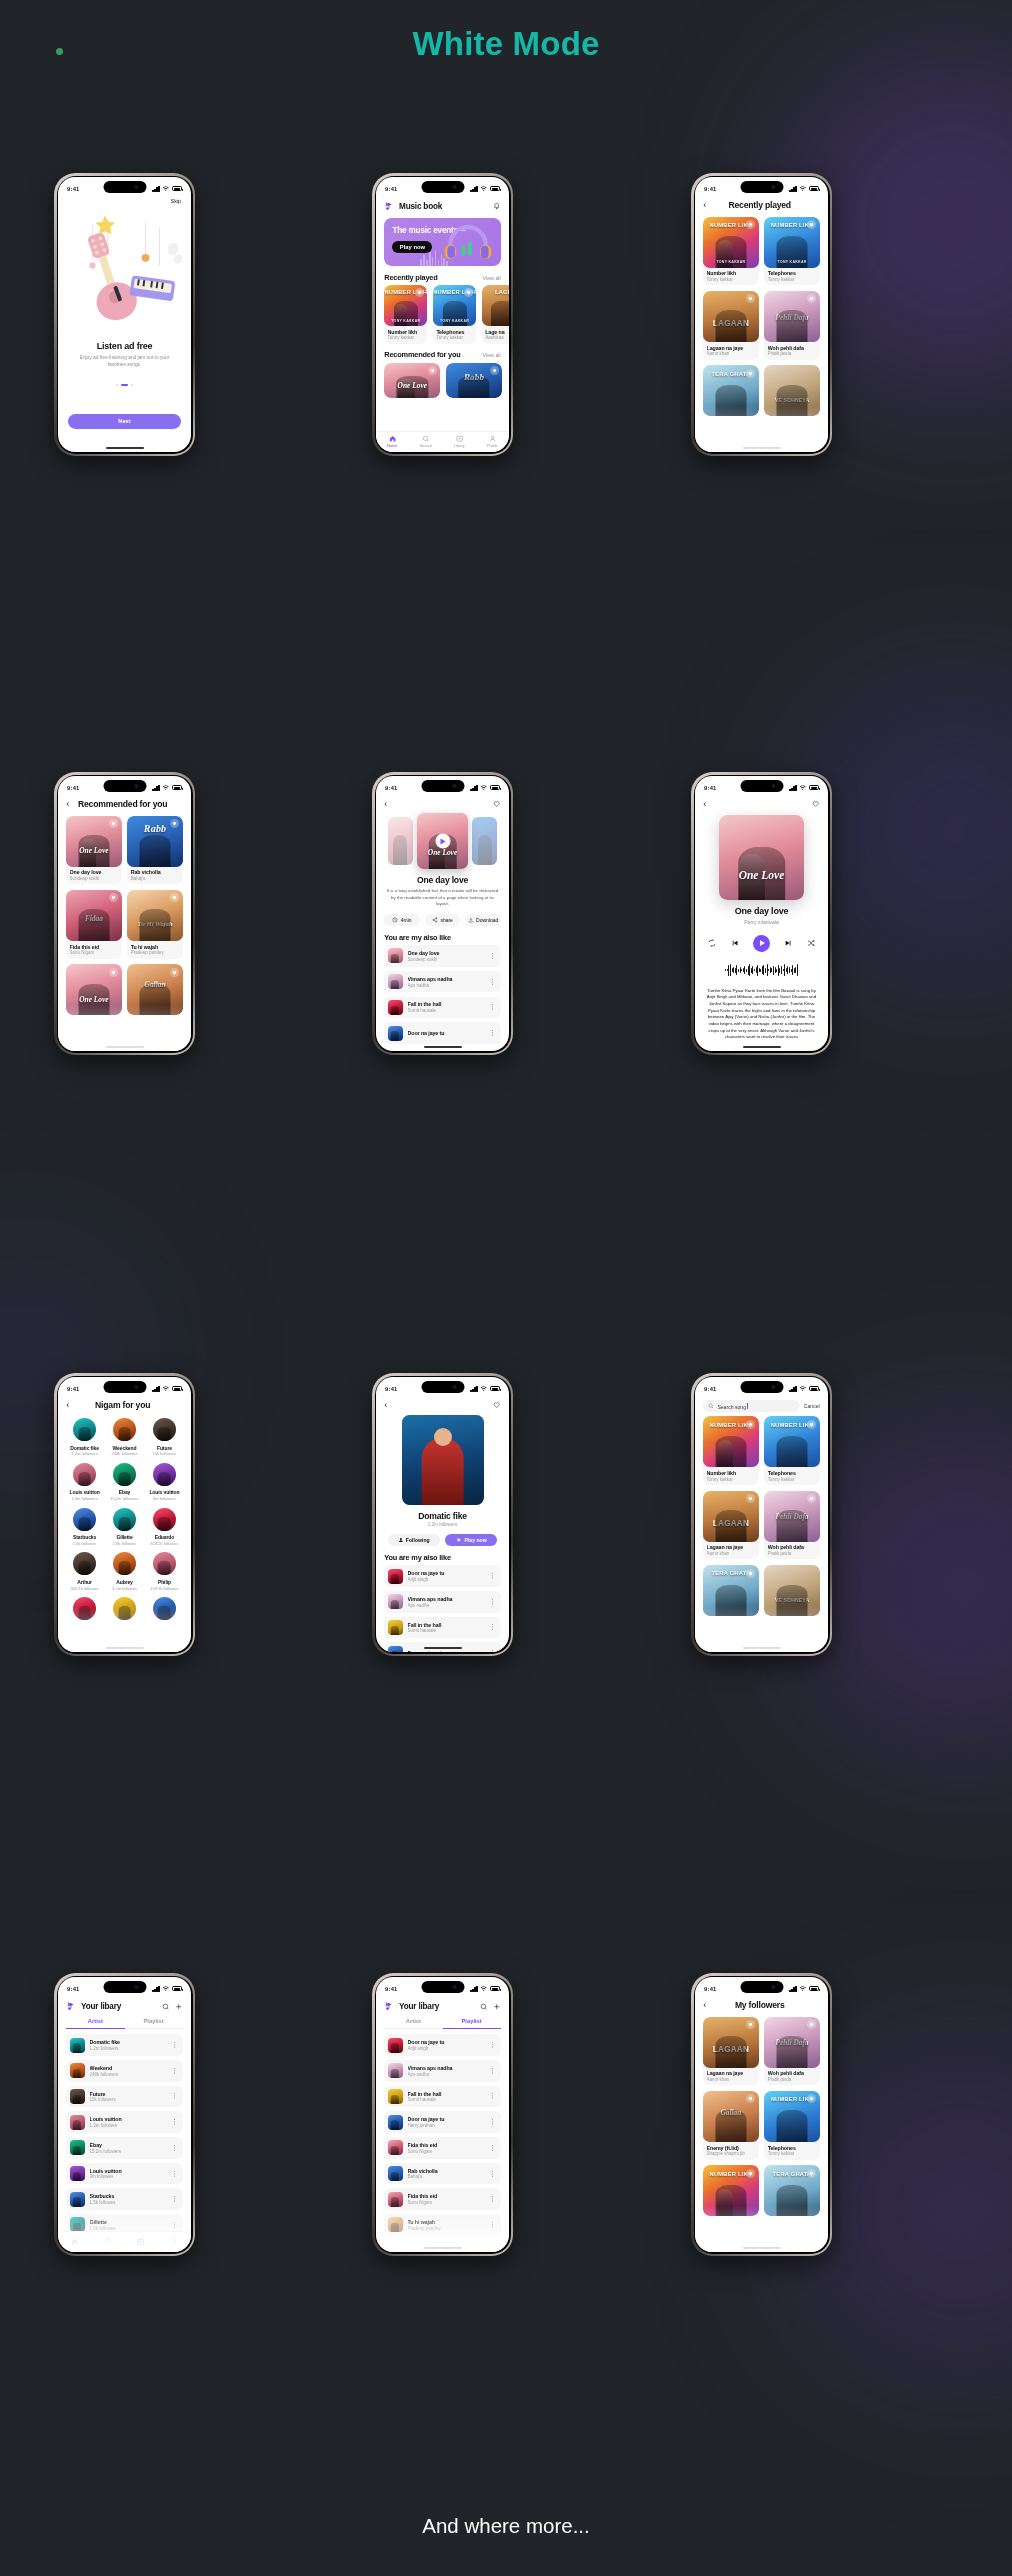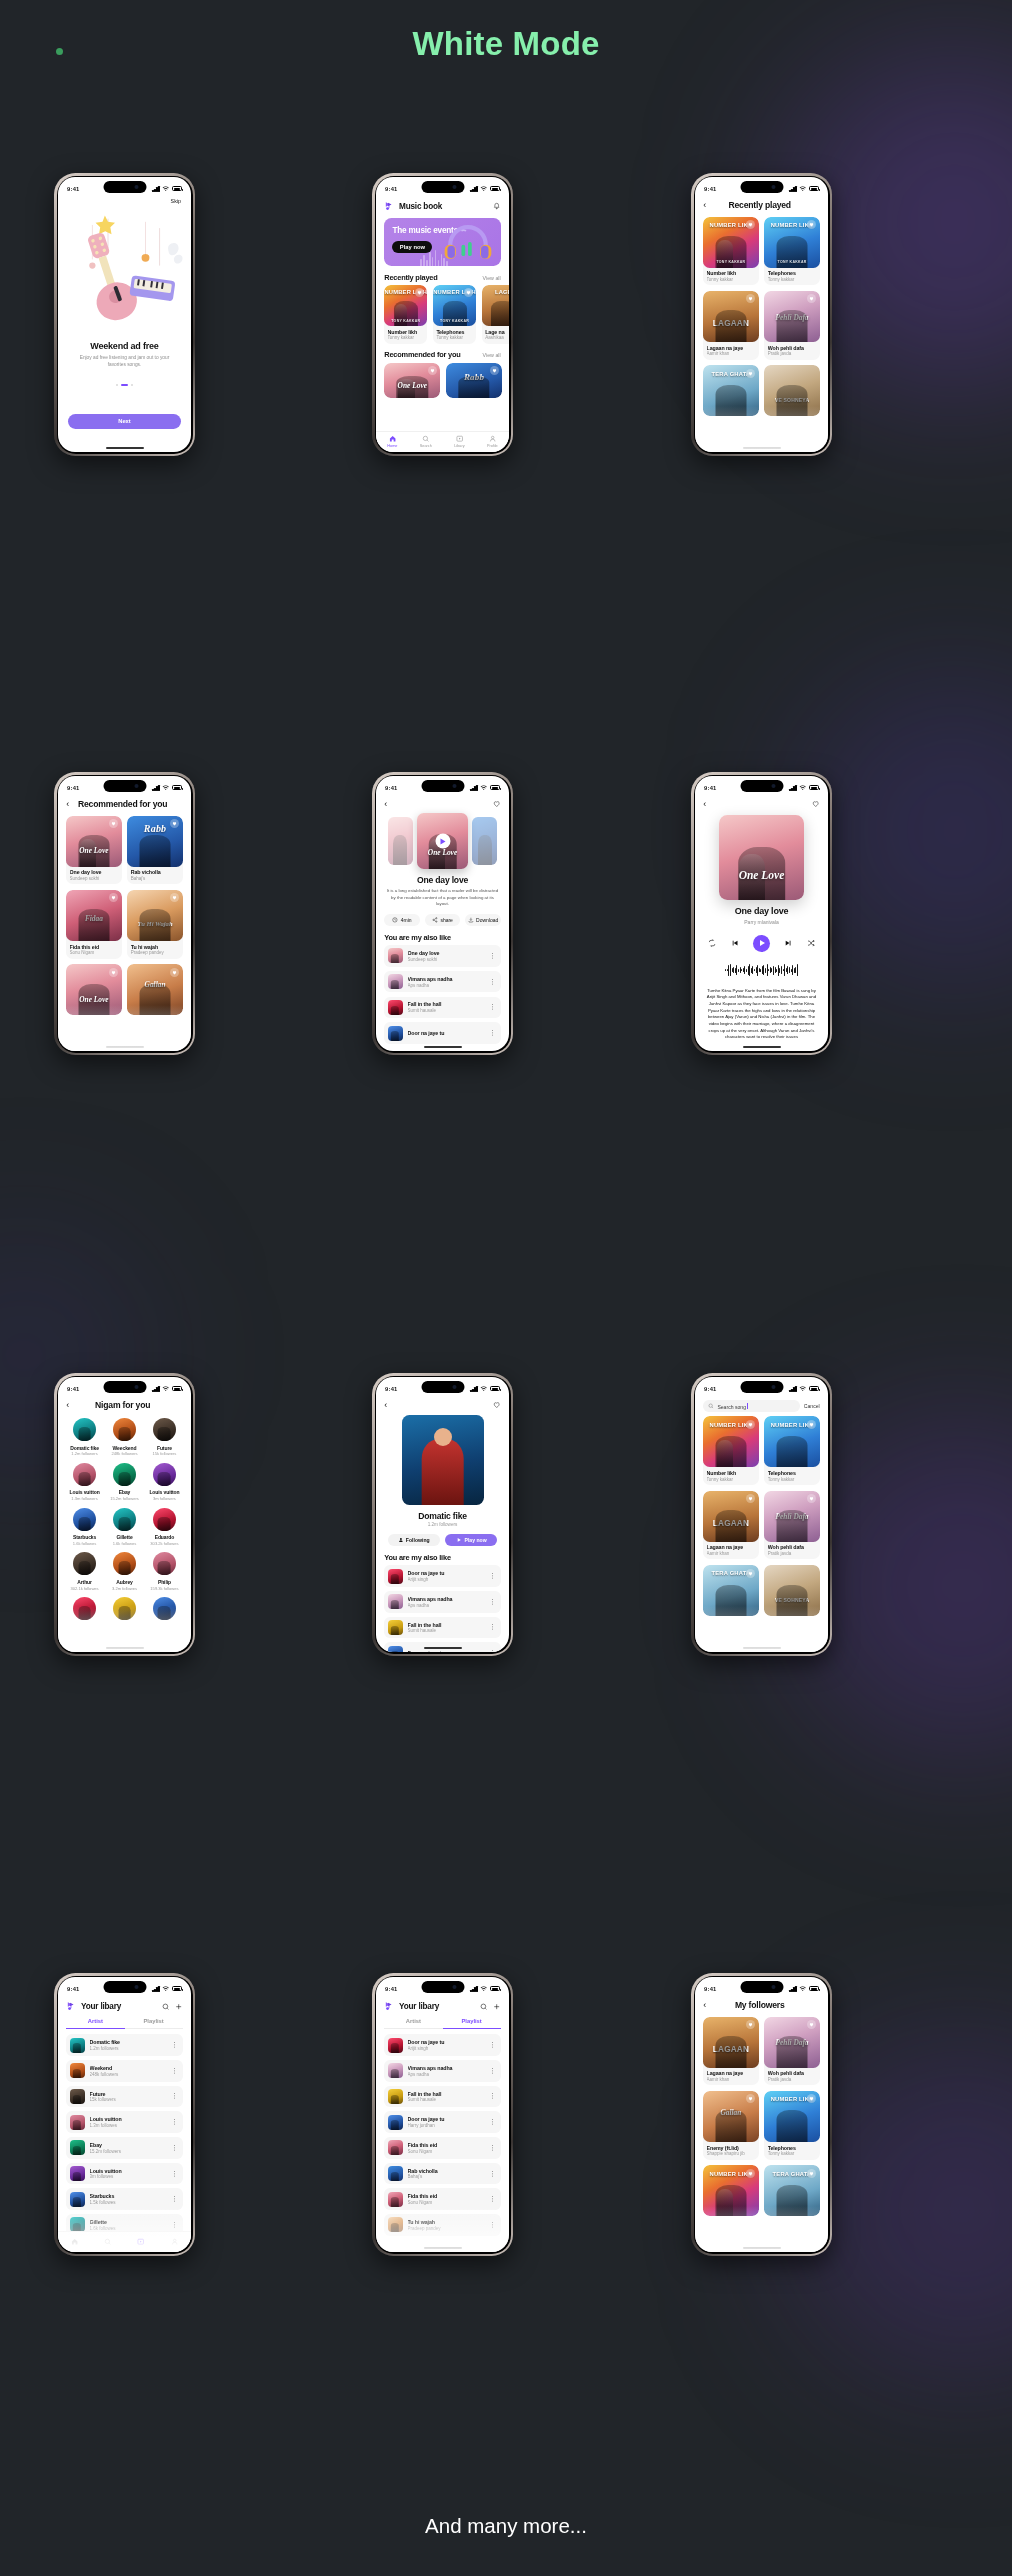--- a/index.html
+++ b/index.html
@@ -12,21 +12,21 @@
   
   .glow { position: absolute; border-radius: 50%; filter: blur(74px); pointer-events: none; }
   .g1 { width: 345px; height: 345px; right: -115px; top: 49px;  background: rgba(120,70,200,.30); }
   .g2 { width: 312px; height: 312px; right: -99px; top: 674px; background: rgba(90,60,190,.22); }
   .g3 { width: 345px; height: 345px; right: -123px; top: 1413px;background: rgba(110,60,190,.25); }
   .g4 { width: 345px; height: 345px; right: -123px; top: 2037px;background: rgba(110,60,190,.22); }
   .g5 { width: 246px; height: 246px; left: -99px; top: 1232px; background: rgba(80,60,170,.14); }
 
   .page-title {
     position: absolute; top: 25px; left: 0; width: 100%;
-    text-align: center; color: #86efac; font-size: 33px; font-weight: 700;
+    text-align: center; color: #14b8a6; font-size: 33px; font-weight: 700;
     letter-spacing: 0.2px;
   }
   .footer-title {
     position: absolute; top: 2514px; left: 0; width: 100%;
     text-align: center; color: #fff; font-size: 20.5px; font-weight: 400;
   }
   .green-dot {
     position: absolute; left: 56px; top: 48px; width: 7.4px; height: 7.4px;
     border-radius: 50%; background: #3a9d5d;
   }
@@ -341,21 +341,21 @@
             <rect x="107" y="90" width="2.5" height="8" fill="#33303a"></rect>
             <rect x="117" y="90" width="2.5" height="8" fill="#33303a"></rect>
             <rect x="124" y="90" width="2.5" height="8" fill="#33303a"></rect>
             <rect x="131" y="90" width="2.5" height="8" fill="#33303a"></rect>
           </g>
           <rect x="74" y="96" width="5" height="20" rx="2" fill="#2b2b33" transform="rotate(-20 76 106)"></rect>
           <path d="M142 44c6-6 14-2 12 6-2 7-10 9-12 4-1-4-2-7 0-10z" fill="#eef0f4"></path>
           <path d="M150 58c5-4 11-1 9 5-2 5-8 6-10 2-1-3-1-5 1-7z" fill="#eef0f4"></path>
         </svg>
       </div>
-      <div class="onb-title">Weekend ad free</div>
+      <div class="onb-title">Listen ad free</div>
       <div class="onb-sub">Enjoy ad free listening and jam out to your favorites songs.</div>
       <div class="dots-ind">
               <i></i>
               <i class="on"></i>
               <i></i>
             </div>
       <div class="next-btn">Next</div>
       <div class="homeind"></div>
     </div>
    </div>
@@ -1915,14 +1915,14 @@
       </div>
       <div class="fade-bottom"></div>
       <div class="homeind"></div>
     </div>
    </div>
       </div>
   </div>
 
 </div>
 
-<div class="footer-title">And many more...</div>
+<div class="footer-title">And where more...</div>
 
 
 </body></html>

